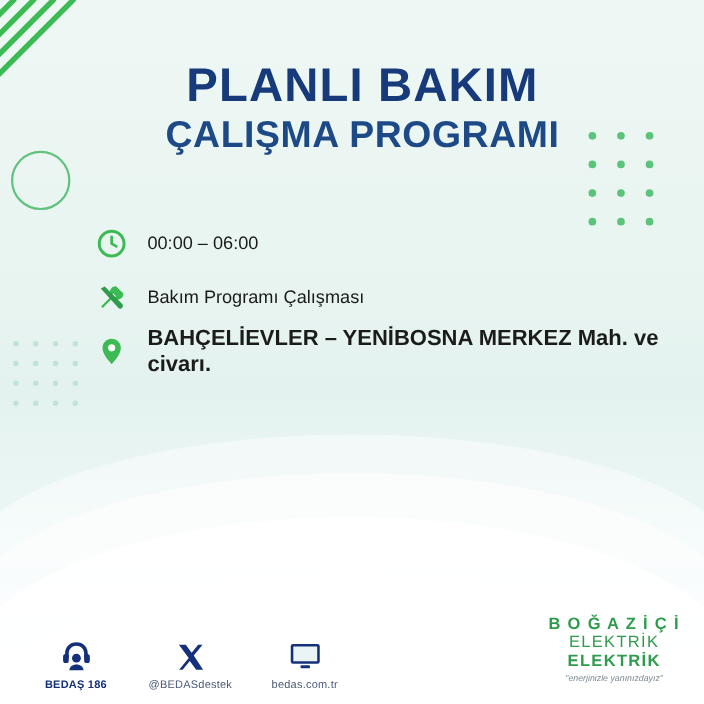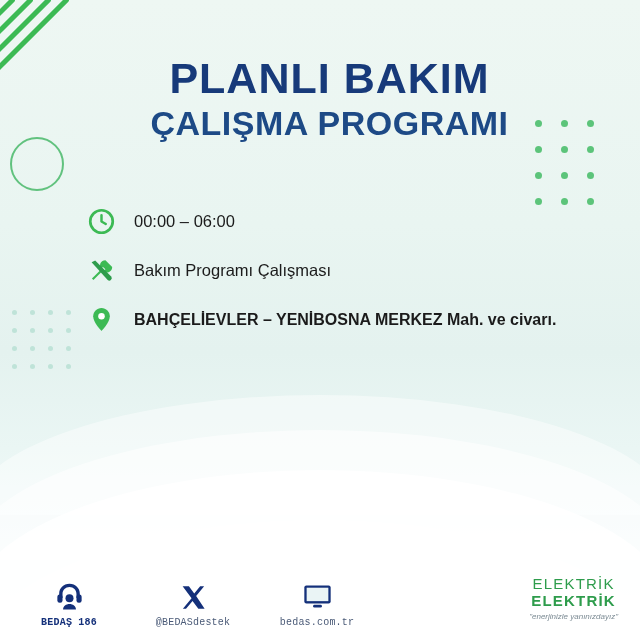--- a/index.html
+++ b/index.html
@@ -108,35 +108,34 @@
   }
   .info-icon {
     width: 34px; min-width: 34px;
     display: flex; align-items: center; justify-content: center;
     margin-right: 16px;
   }
   .info-text {
     font-size: 16.5px;
     color: #1b1b1b;
   }
-  .info-text.bold { font-weight: bold; font-size: 16px; }
+  .info-text.bold { font-weight: bold; font-size: 20px; }
 
   
   .footer {
     position: absolute;
     bottom: 0; left: 0; width: 640px; height: 105px;
     z-index: 7;
   }
   .footer-items {
     position: absolute;
     left: 26px; bottom: 12px;
     display: flex;
     align-items: flex-end;
-    gap: 38px;
-    font-family: Liberation Mono, monospace;
+    gap: 18px;
   }
   .footer-item {
     width: 86px;
     text-align: center;
   }
   .footer-item .fi-icon {
     height: 34px;
     display: flex; align-items: flex-end; justify-content: center;
     margin-bottom: 5px;
   }
@@ -286,19 +285,20 @@
             <rect x="3.6" y="5.2" width="16.8" height="10.4" fill="#eaf4f5"></rect>
             <rect x="8.6" y="18.4" width="6.8" height="2.2" rx="1" fill="#14307a"></rect>
           </svg>
         </span>
         <div class="fi-label muted">bedas.com.tr</div>
       </div>
 
     </div>
 
     <div class="brand">
+      <div class="b1">B O Ğ A Z İ Ç İ</div>
       <div class="b2">ELEKTRİK</div>
       <div class="b3">ELEKTRİK</div>
       <div class="bslogan">"enerjinizle yanınızdayız"</div>
     </div>
   </div>
 
 </div>
 
 </body></html>

